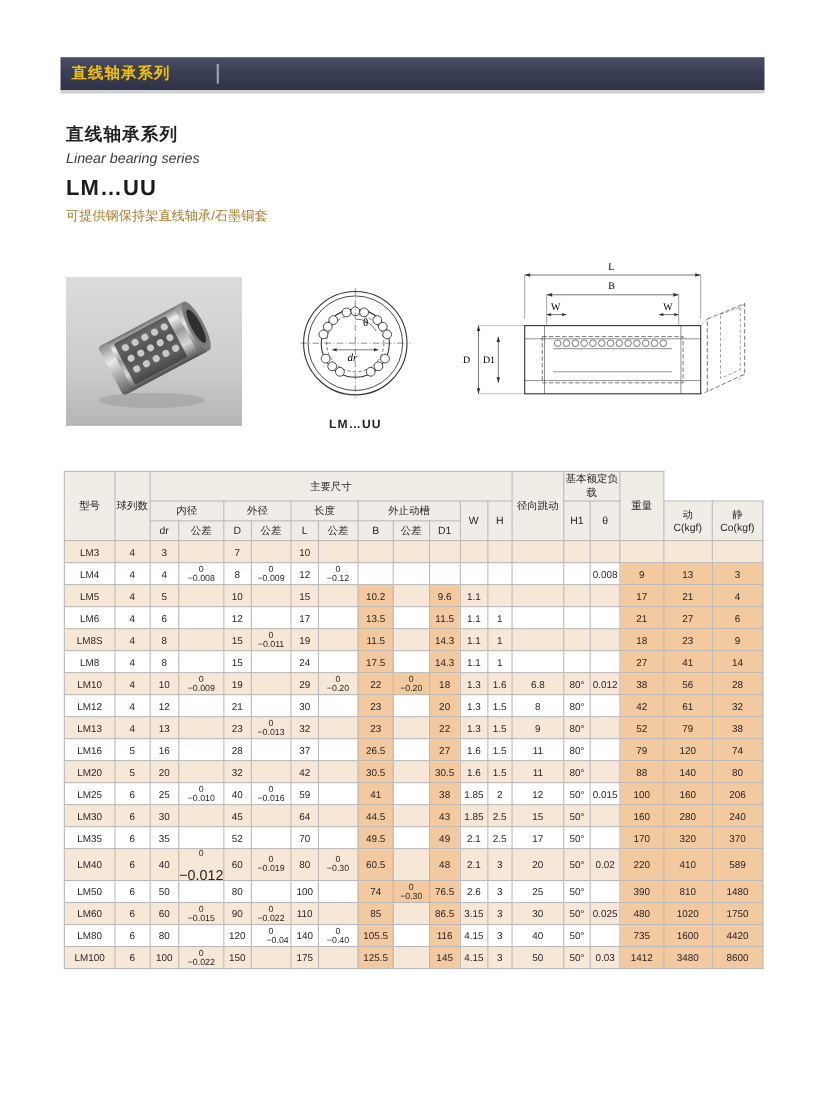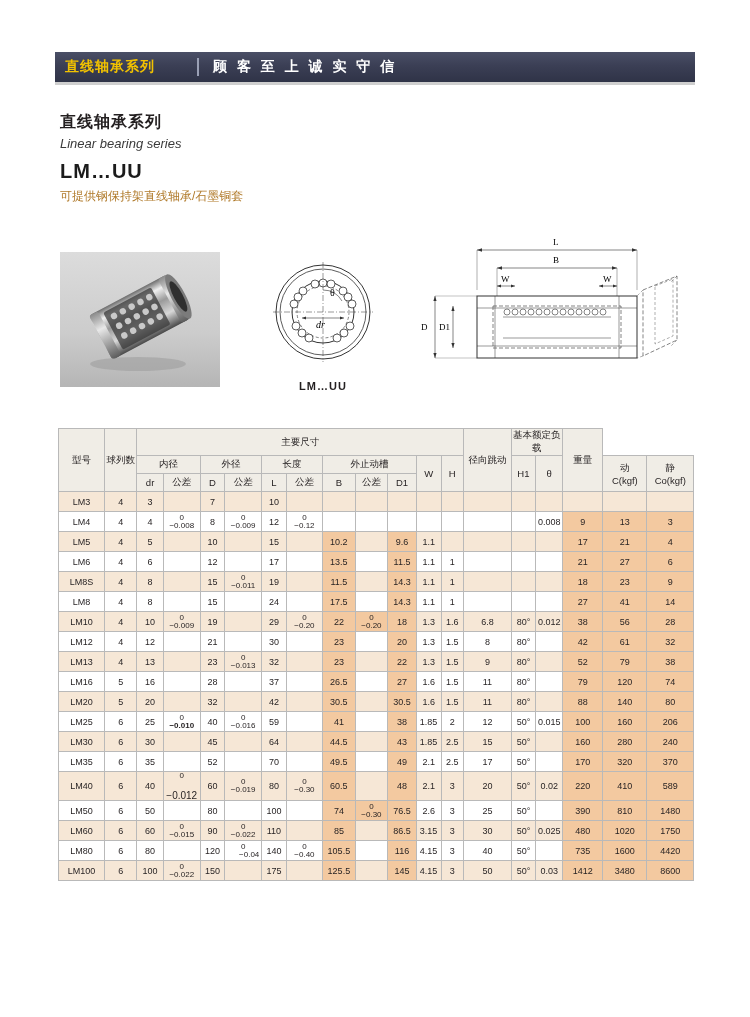--- a/index.html
+++ b/index.html
@@ -85,21 +85,20 @@
   .lbl{font-family:"Liberation Serif",serif;font-size:10px;}
 </style>
 </head>
 <body>
 
 <div class="page">
 
   <div class="header">
     <div class="cat">直线轴承系列</div>
     <div class="divider"></div>
-    <div class="slogan">顾 客 至 上   诚 实 守 信</div>
   </div>
   <div class="header-shadow"></div>
 
   <div class="title-cn">直线轴承系列</div>
   <div class="title-en">Linear bearing series</div>
   <div class="model">LM…UU</div>
   <div class="subtitle">可提供钢保持架直线轴承/石墨铜套</div>
 
   <div class="photo">
     <svg width="160" height="135" viewBox="0 0 160 135">
@@ -557,21 +556,21 @@
             <td class="tan">88</td>
             <td class="tan">140</td>
             <td class="tan">80</td>
           </tr>
           <tr class="odd">
             <td>LM25</td>
             <td>6</td>
             <td>25</td>
             <td>
               <div style="line-height: 8px; font-size: 8px;">0</div>
-              <div style="line-height: 8px; font-size: 8px; font-weight: bold;">−0.010</div>
+              <div style="line-height: 8px; font-size: 8px;">−0.010</div>
             </td>
             <td>40</td>
             <td>
               <div style="line-height: 8px; font-size: 8px;">0</div>
               <div style="line-height: 8px; font-size: 8px;">−0.016</div>
             </td>
             <td>59</td>
             <td></td>
             <td class="tan">41</td>
             <td></td>
@@ -626,21 +625,21 @@
             <td class="tan">170</td>
             <td class="tan">320</td>
             <td class="tan">370</td>
           </tr>
           <tr class="even">
             <td>LM40</td>
             <td>6</td>
             <td>40</td>
             <td>
               <div style="line-height: 8px; font-size: 8px;">0</div>
-              <div style="line-height: 8px; font-size: 10px; margin-top: 12px;">−0.012</div>
+              <div style="line-height: 8px; font-size: 13px; margin-top: 12px;">−0.012</div>
             </td>
             <td>60</td>
             <td>
               <div style="line-height: 8px; font-size: 8px;">0</div>
               <div style="line-height: 8px; font-size: 8px;">−0.019</div>
             </td>
             <td>80</td>
             <td>
               <div style="line-height: 8px; font-size: 8px;">0</div>
               <div style="line-height: 8px; font-size: 8px;">−0.30</div>

